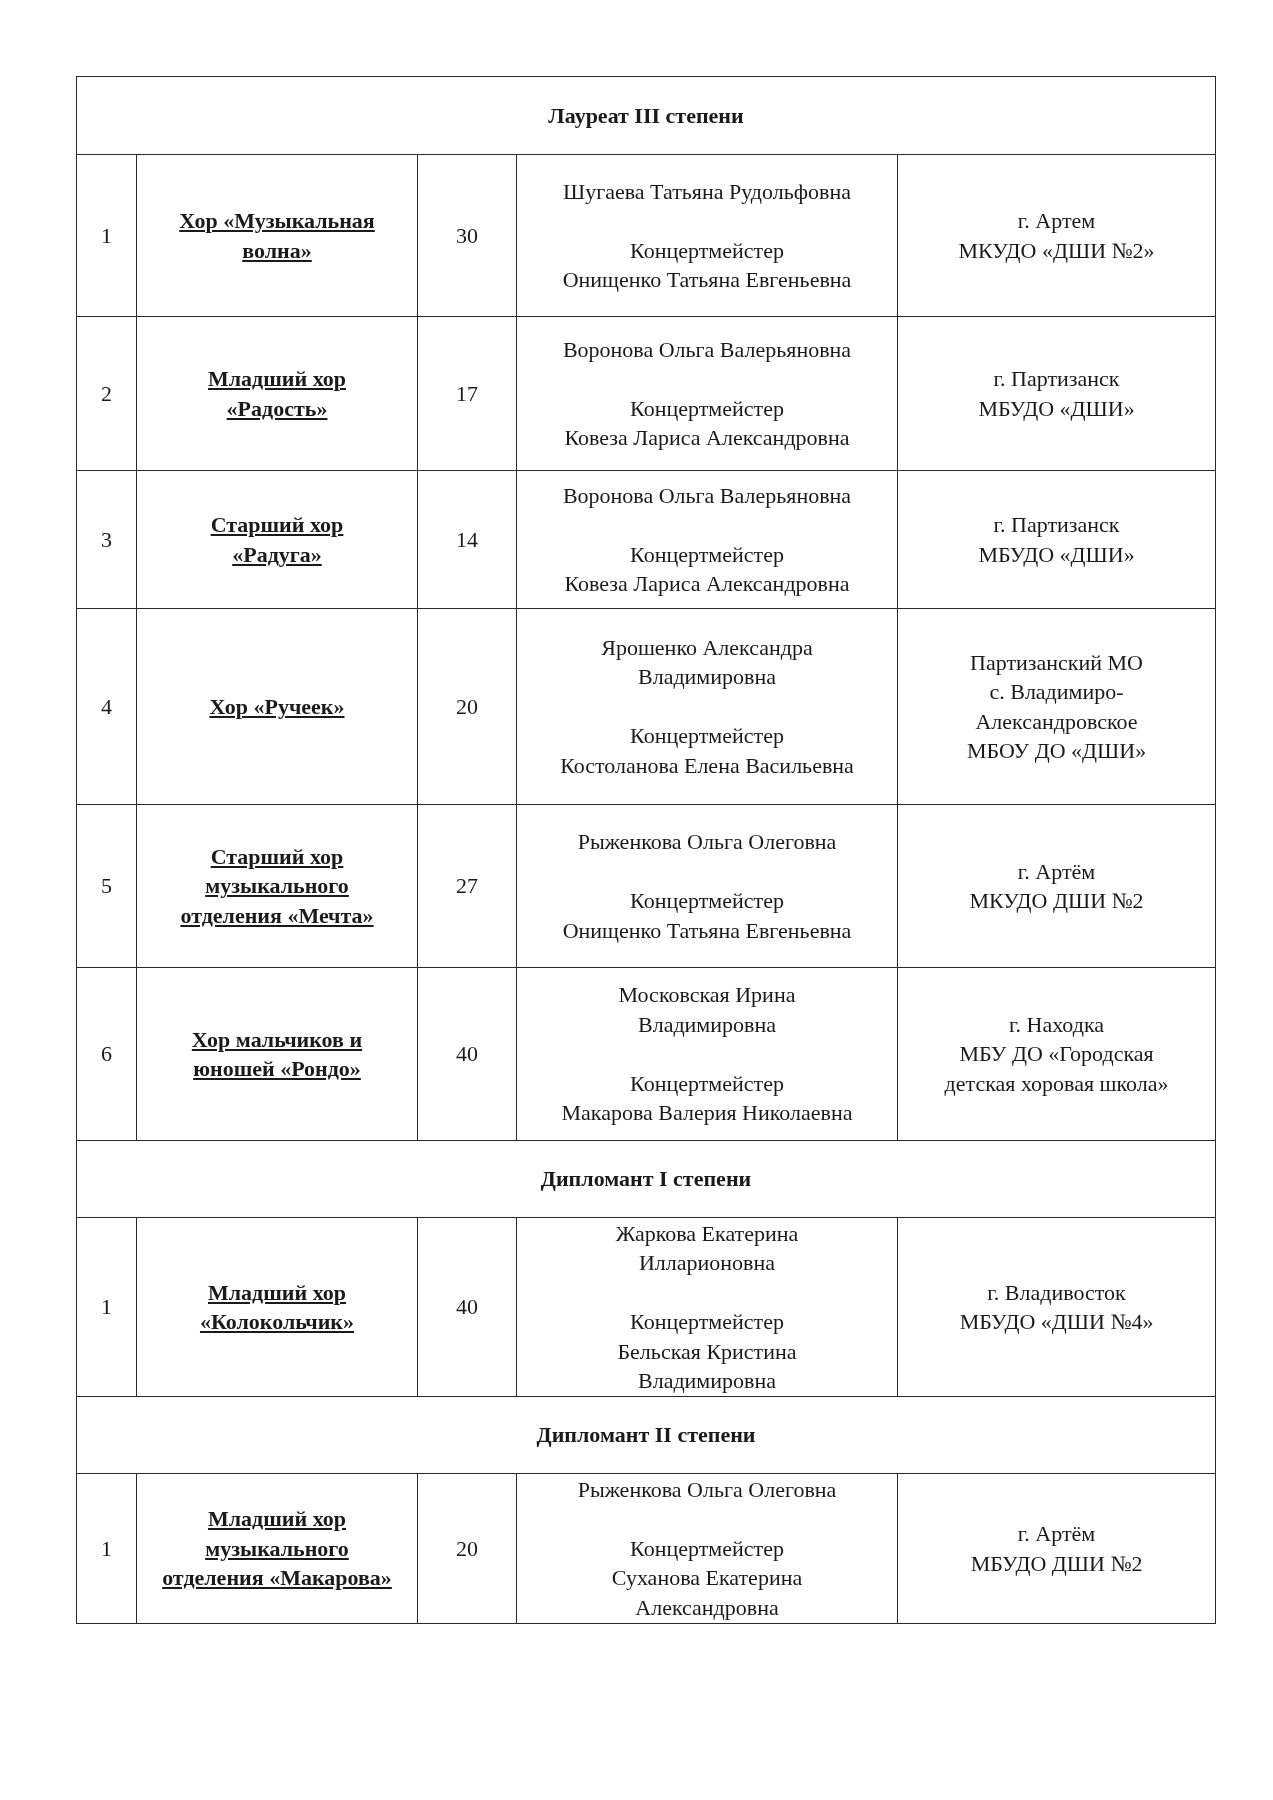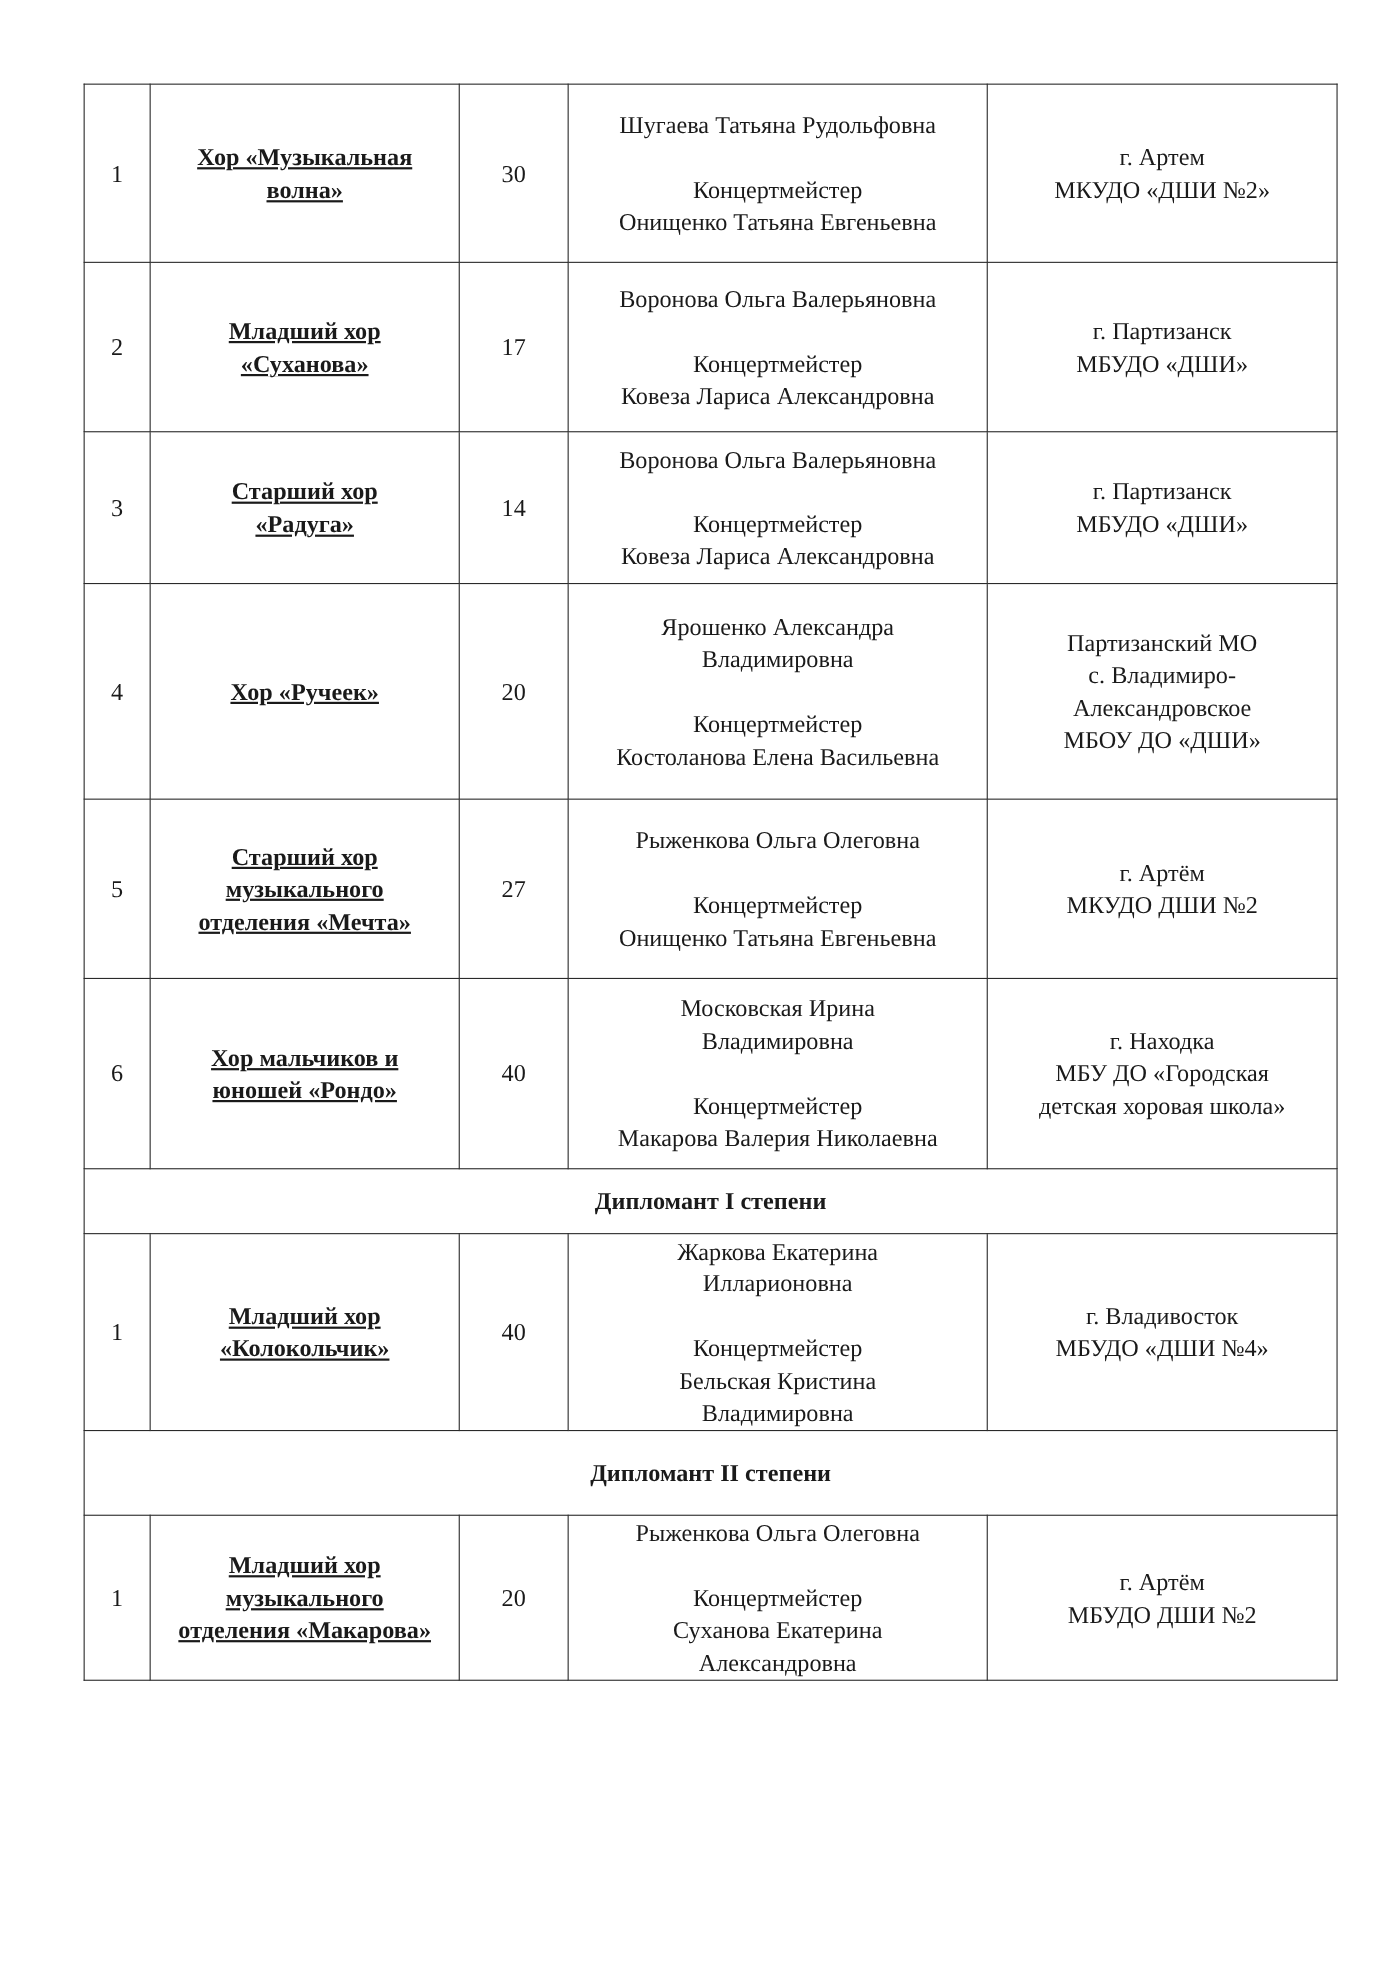--- a/index.html
+++ b/index.html
@@ -25,20 +25,23 @@
 
 <table class="awards">
   <colgroup>
     <col class="c-num">
       <col class="c-name">
       <col class="c-count">
       <col class="c-lead">
       <col class="c-org">
   </colgroup>
   <tbody id="awards-body">
+      <tr style="height: 78px;">
+        <td colspan="5" class="section">Лауреат III степени</td>
+      </tr>
       <tr style="height: 162px;">
         <td class="num">1</td>
         <td class="choir">
           <span class="line">Хор «Музыкальная</span>
           <span class="line">волна»</span>
         </td>
         <td>30</td>
         <td>
           <span class="line">Шугаева Татьяна Рудольфовна</span>
           <span class="gap"></span>
@@ -47,21 +50,21 @@
         </td>
         <td>
           <span class="line">г. Артем</span>
           <span class="line">МКУДО «ДШИ №2»</span>
         </td>
       </tr>
       <tr style="height: 154px;">
         <td class="num">2</td>
         <td class="choir">
           <span class="line">Младший хор</span>
-          <span class="line">«Суханова»</span>
+          <span class="line">«Радость»</span>
         </td>
         <td>17</td>
         <td>
           <span class="line">Воронова Ольга Валерьяновна</span>
           <span class="gap"></span>
           <span class="line">Концертмейстер</span>
           <span class="line">Ковеза Лариса Александровна</span>
         </td>
         <td>
           <span class="line">г. Партизанск</span>
@@ -138,21 +141,21 @@
           <span class="gap"></span>
           <span class="line">Концертмейстер</span>
           <span class="line">Макарова Валерия Николаевна</span>
         </td>
         <td>
           <span class="line">г. Находка</span>
           <span class="line">МБУ ДО «Городская</span>
           <span class="line">детская хоровая школа»</span>
         </td>
       </tr>
-      <tr style="height: 59px;">
+      <tr style="height: 77px;">
         <td colspan="5" class="section">Дипломант I степени</td>
       </tr>
       <tr style="height: 179px;">
         <td class="num">1</td>
         <td class="choir">
           <span class="line">Младший хор</span>
           <span class="line">«Колокольчик»</span>
         </td>
         <td>40</td>
         <td>

